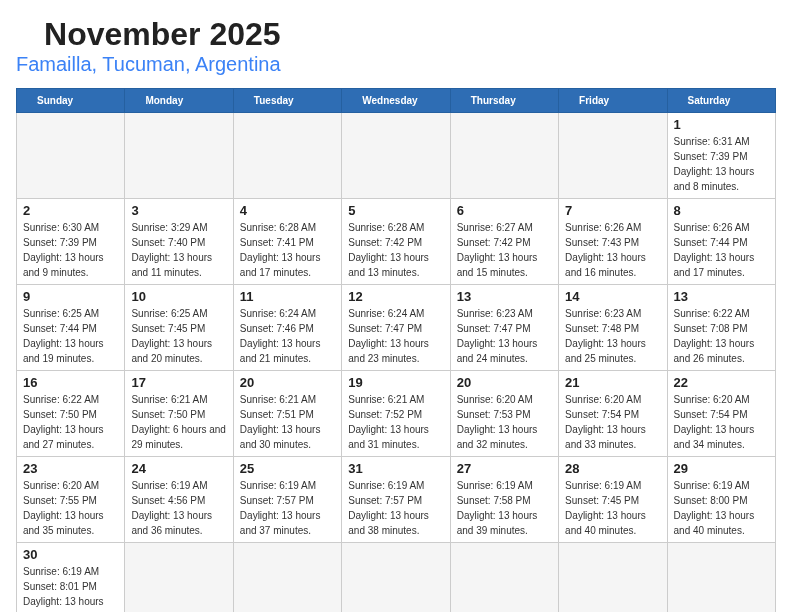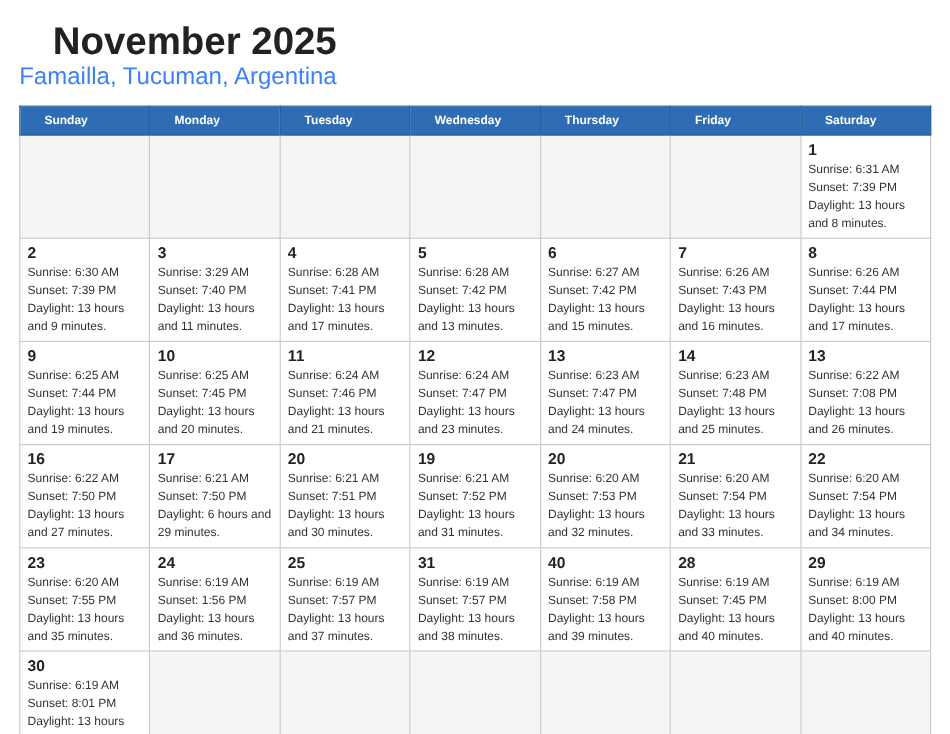--- a/index.html
+++ b/index.html
@@ -200,32 +200,32 @@
           <div class="day-info"><span>Sunrise: 6:20 AM</span><br><span>Sunset: 7:54 PM</span><br><span>Daylight: 13 hours and 34 minutes.</span></div>
         </td>
       </tr>
       <tr>
         <td>
           <span class="day-num">23</span>
           <div class="day-info"><span>Sunrise: 6:20 AM</span><br><span>Sunset: 7:55 PM</span><br><span>Daylight: 13 hours and 35 minutes.</span></div>
         </td>
         <td>
           <span class="day-num">24</span>
-          <div class="day-info"><span>Sunrise: 6:19 AM</span><br><span>Sunset: 1:56 PM</span><br><span>Daylight: 13 hours and 36 minutes.</span></div>
+          <div class="day-info"><span>Sunrise: 6:19 AM</span><br><span>Sunset: 4:56 PM</span><br><span>Daylight: 13 hours and 36 minutes.</span></div>
         </td>
         <td>
           <span class="day-num">25</span>
           <div class="day-info"><span>Sunrise: 6:19 AM</span><br><span>Sunset: 7:57 PM</span><br><span>Daylight: 13 hours and 37 minutes.</span></div>
         </td>
         <td>
           <span class="day-num">31</span>
           <div class="day-info"><span>Sunrise: 6:19 AM</span><br><span>Sunset: 7:57 PM</span><br><span>Daylight: 13 hours and 38 minutes.</span></div>
         </td>
         <td>
-          <span class="day-num">40</span>
+          <span class="day-num">27</span>
           <div class="day-info"><span>Sunrise: 6:19 AM</span><br><span>Sunset: 7:58 PM</span><br><span>Daylight: 13 hours and 39 minutes.</span></div>
         </td>
         <td>
           <span class="day-num">28</span>
           <div class="day-info"><span>Sunrise: 6:19 AM</span><br><span>Sunset: 7:45 PM</span><br><span>Daylight: 13 hours and 40 minutes.</span></div>
         </td>
         <td>
           <span class="day-num">29</span>
           <div class="day-info"><span>Sunrise: 6:19 AM</span><br><span>Sunset: 8:00 PM</span><br><span>Daylight: 13 hours and 40 minutes.</span></div>
         </td>

